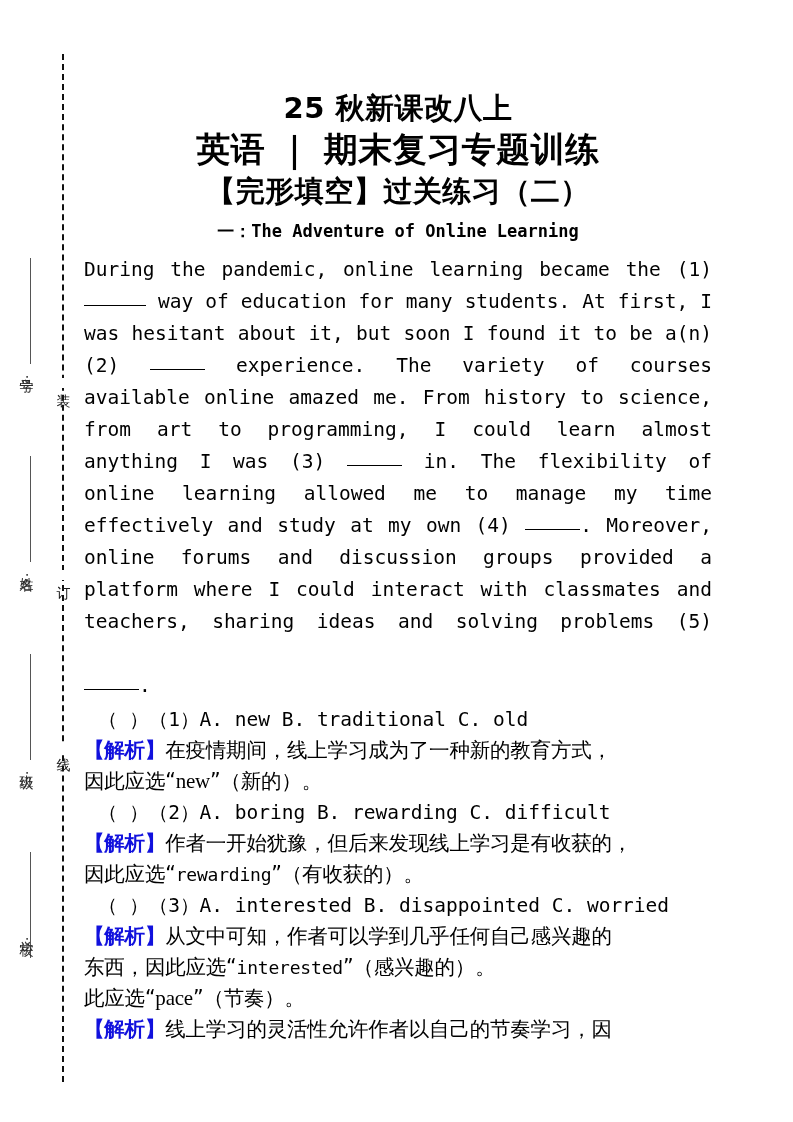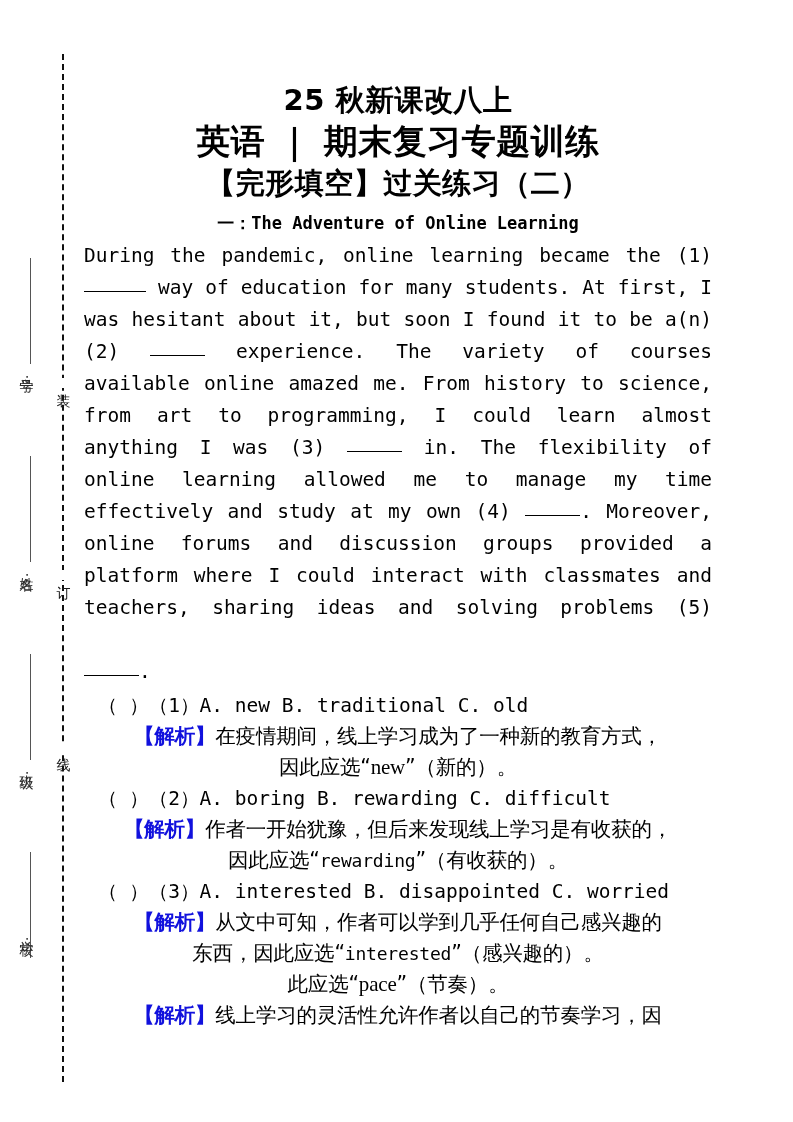--- a/index.html
+++ b/index.html
@@ -62,21 +62,21 @@
     text-align: center;
     padding: 5px 0;
     writing-mode: vertical-rl;
     text-orientation: upright;
   }
 
   
   #content {
     position: absolute;
     left: 84px;
-    top: 8px;
+    top: 16px;
     width: 628px;
   }
 
   .title-line {
     text-align: center;
     font-family: "DejaVu Sans", sans-serif;
     font-weight: bold;
     color: #000000;
     white-space: nowrap;
   }
@@ -94,20 +94,21 @@
     white-space: nowrap;
   }
 
   
   #passage {
     font-family: "DejaVu Sans Mono", monospace;
     font-size: 19.5px;
     line-height: 32px;
     text-align: justify;
     text-justify: inter-word;
+    margin-top: 6px;
     color: #000000;
   }
   #passage::after {
     content: "";
     display: inline-block;
     width: 100%;
   }
   .blank {
     display: inline-block;
     border-bottom: 1.6px solid #000;
@@ -138,21 +139,20 @@
     line-height: 31px;
     white-space: nowrap;
     padding-left: 14px;
   }
   .exp-line {
     font-family: "DejaVu Sans", sans-serif;
     font-size: 20.5px;
     line-height: 31px;
     letter-spacing: -0.2px;
     white-space: nowrap;
-    text-align: center;
   }
   .exp-tag {
     color: #1111dd;
     font-weight: bold;
     font-family: "DejaVu Sans", sans-serif;
   }
   .en-inline {
     font-family: "DejaVu Sans Mono", monospace;
     font-size: 18px;
   }

